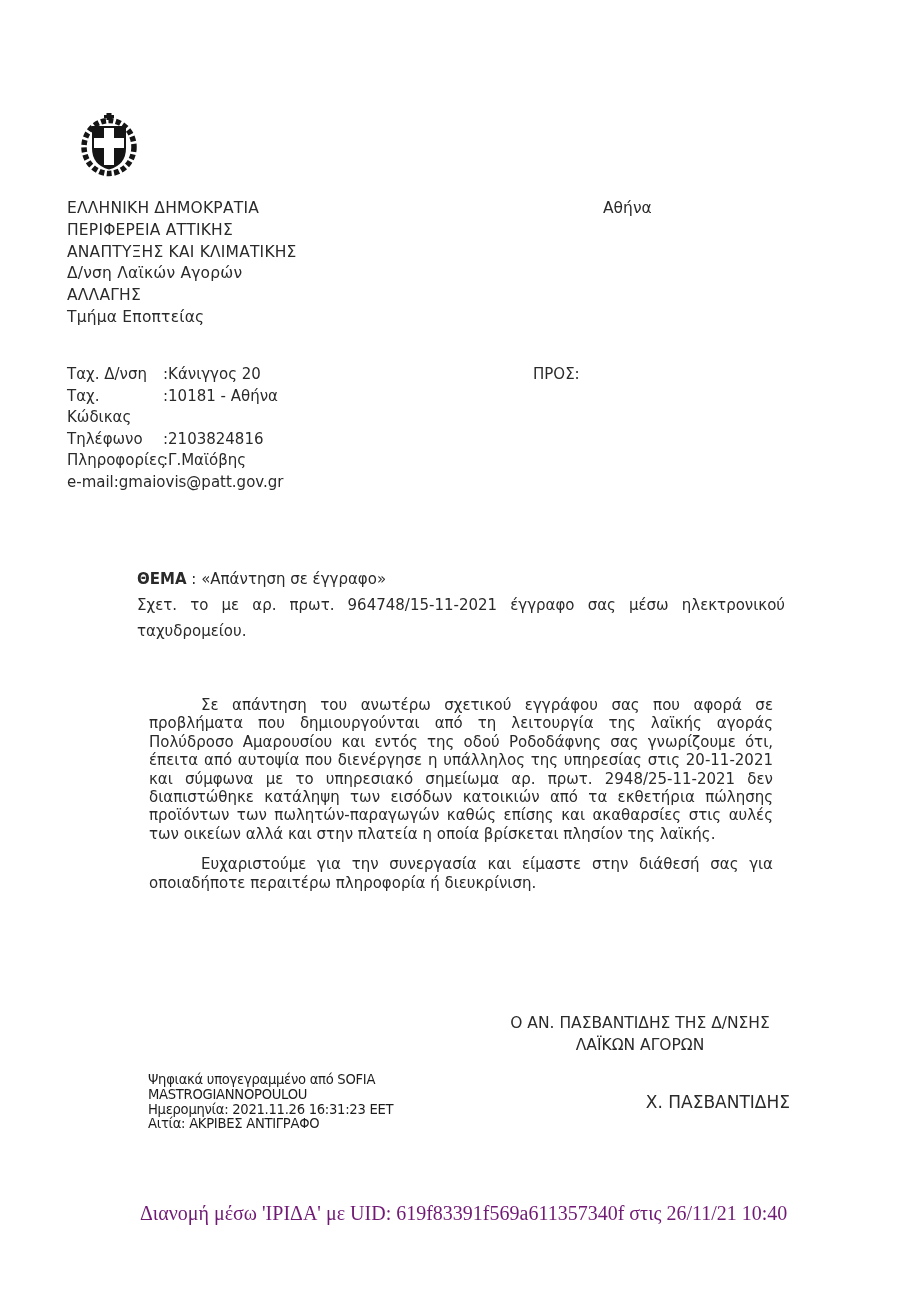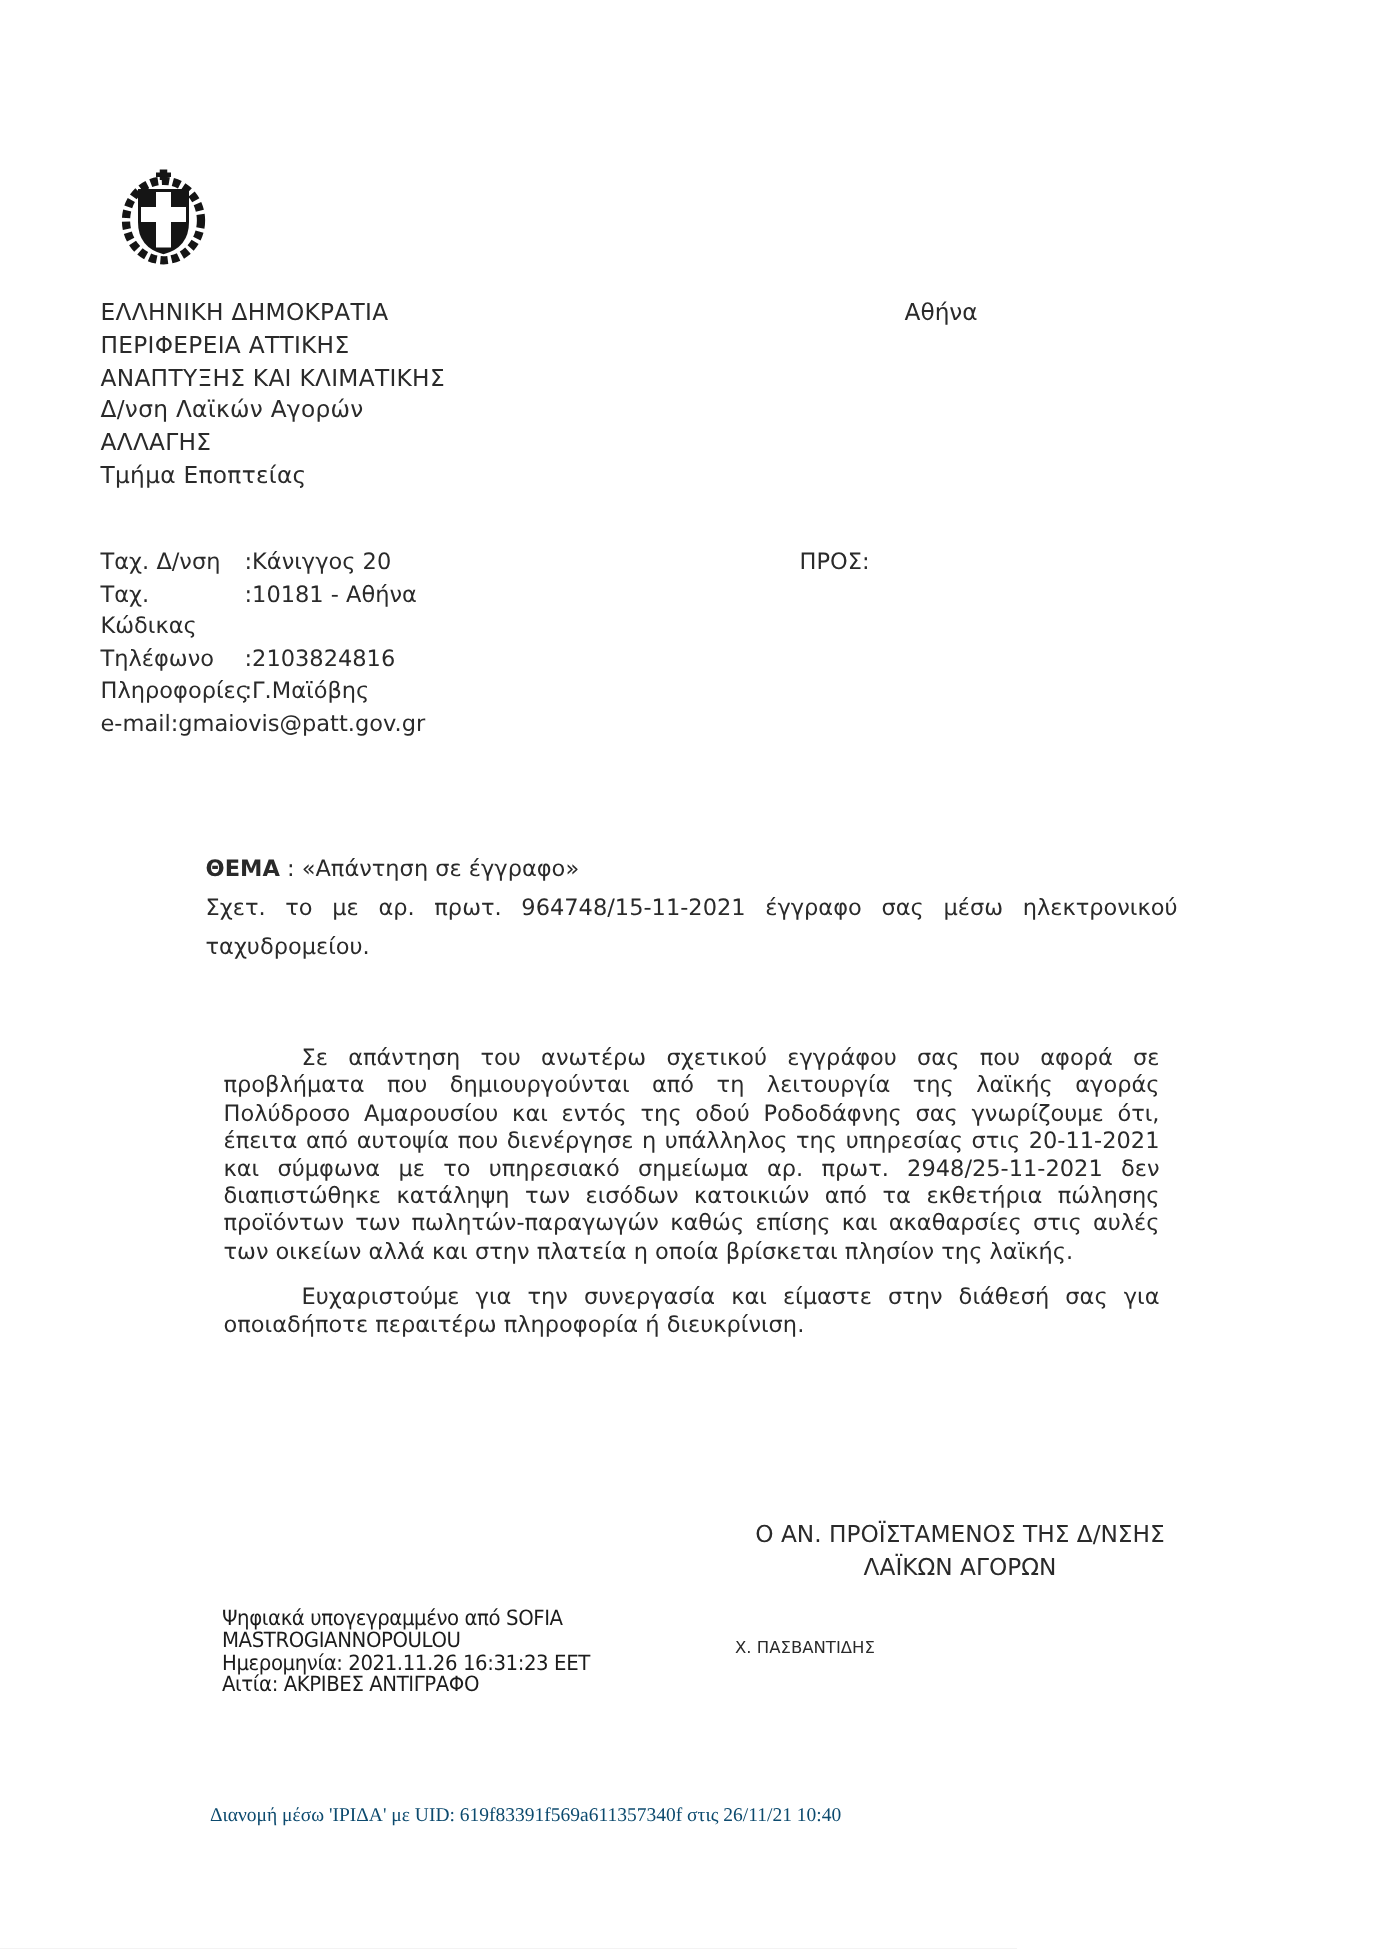--- a/index.html
+++ b/index.html
@@ -24,34 +24,34 @@
   .pros{position:absolute;left:533px;top:364px;font-size:15px;line-height:21.5px;}
   
   .subject{position:absolute;left:137px;top:566px;width:648px;font-size:15px;line-height:26px;}
   .subject .b{font-weight:bold;}
   .just{text-align:justify;}
   
   .letterbody{position:absolute;left:137px;top:684px;width:648px;font-size:15px;line-height:18.4px;}
   .letterbody p{margin:12px;text-align:justify;text-indent:52px;}
   
   .sigtitle{position:absolute;left:490px;top:1012px;width:300px;text-align:center;font-size:15.5px;line-height:22px;}
-  .signame{position:absolute;left:490px;top:1092px;width:300px;text-align:left;font-size:11px;}
+  .signame{position:absolute;left:490px;top:1092px;width:300px;text-align:right;font-size:17px;}
   
   .stamp{
     position:absolute;left:148px;top:1072px;width:330px;
     font-size:14px;line-height:14.8px;color:#1c1c1c;
     letter-spacing:-0.3px;
     transform:scaleX(0.94);transform-origin:left top;
     white-space:nowrap;
   }
   
   .footer{
     position:absolute;left:140px;top:1202px;width:640px;
     font-family:"Liberation Serif","DejaVu Serif",serif;
-    font-size:13px;color:#0c4a6e;
+    font-size:20px;color:#701a75;
     white-space:nowrap;
   }
 </style>
 </head>
 <body>
 
 <div class="page">
 
   <div class="emblem">
     <svg width="58" height="66" viewBox="0 0 58 66" aria-hidden="true">
@@ -103,21 +103,21 @@
     </div>
     <div class="just">Σχετ. το με αρ. πρωτ. 964748/15-11-2021 έγγραφο σας μέσω ηλεκτρονικού ταχυδρομείου.</div>
   </div>
 
   <div class="letterbody">
     <p>Σε απάντηση του ανωτέρω σχετικού εγγράφου σας που αφορά σε προβλήματα που δημιουργούνται από τη λειτουργία της λαϊκής αγοράς Πολύδροσο Αμαρουσίου και εντός της οδού Ροδοδάφνης σας γνωρίζουμε ότι, έπειτα από αυτοψία που διενέργησε η υπάλληλος της υπηρεσίας στις 20-11-2021 και σύμφωνα με το υπηρεσιακό σημείωμα αρ. πρωτ. 2948/25-11-2021 δεν διαπιστώθηκε κατάληψη των εισόδων κατοικιών από τα εκθετήρια πώλησης προϊόντων των πωλητών-παραγωγών καθώς επίσης και ακαθαρσίες στις αυλές των οικείων αλλά και στην πλατεία η οποία βρίσκεται πλησίον της λαϊκής.</p>
     <p>Ευχαριστούμε για την συνεργασία και είμαστε στην διάθεσή σας για οποιαδήποτε περαιτέρω πληροφορία ή διευκρίνιση.</p>
   </div>
 
   <div class="sigtitle">
-    <div>Ο ΑΝ. ΠΡΟΪΣΤΑΜΕΝΟΣ ΤΗΣ Δ/ΝΣΗΣ</div>
+    <div>Ο ΑΝ. ΠΑΣΒΑΝΤΙΔΗΣ ΤΗΣ Δ/ΝΣΗΣ</div>
     <div>ΛΑΪΚΩΝ ΑΓΟΡΩΝ</div>
   </div>
 
   <div class="stamp">
     <div>Ψηφιακά υπογεγραμμένο από SOFIA</div>
     <div>MASTROGIANNOPOULOU</div>
     <div>Ημερομηνία: 2021.11.26 16:31:23 EET</div>
     <div>Αιτία: ΑΚΡΙΒΕΣ ΑΝΤΙΓΡΑΦΟ</div>
   </div>
 

